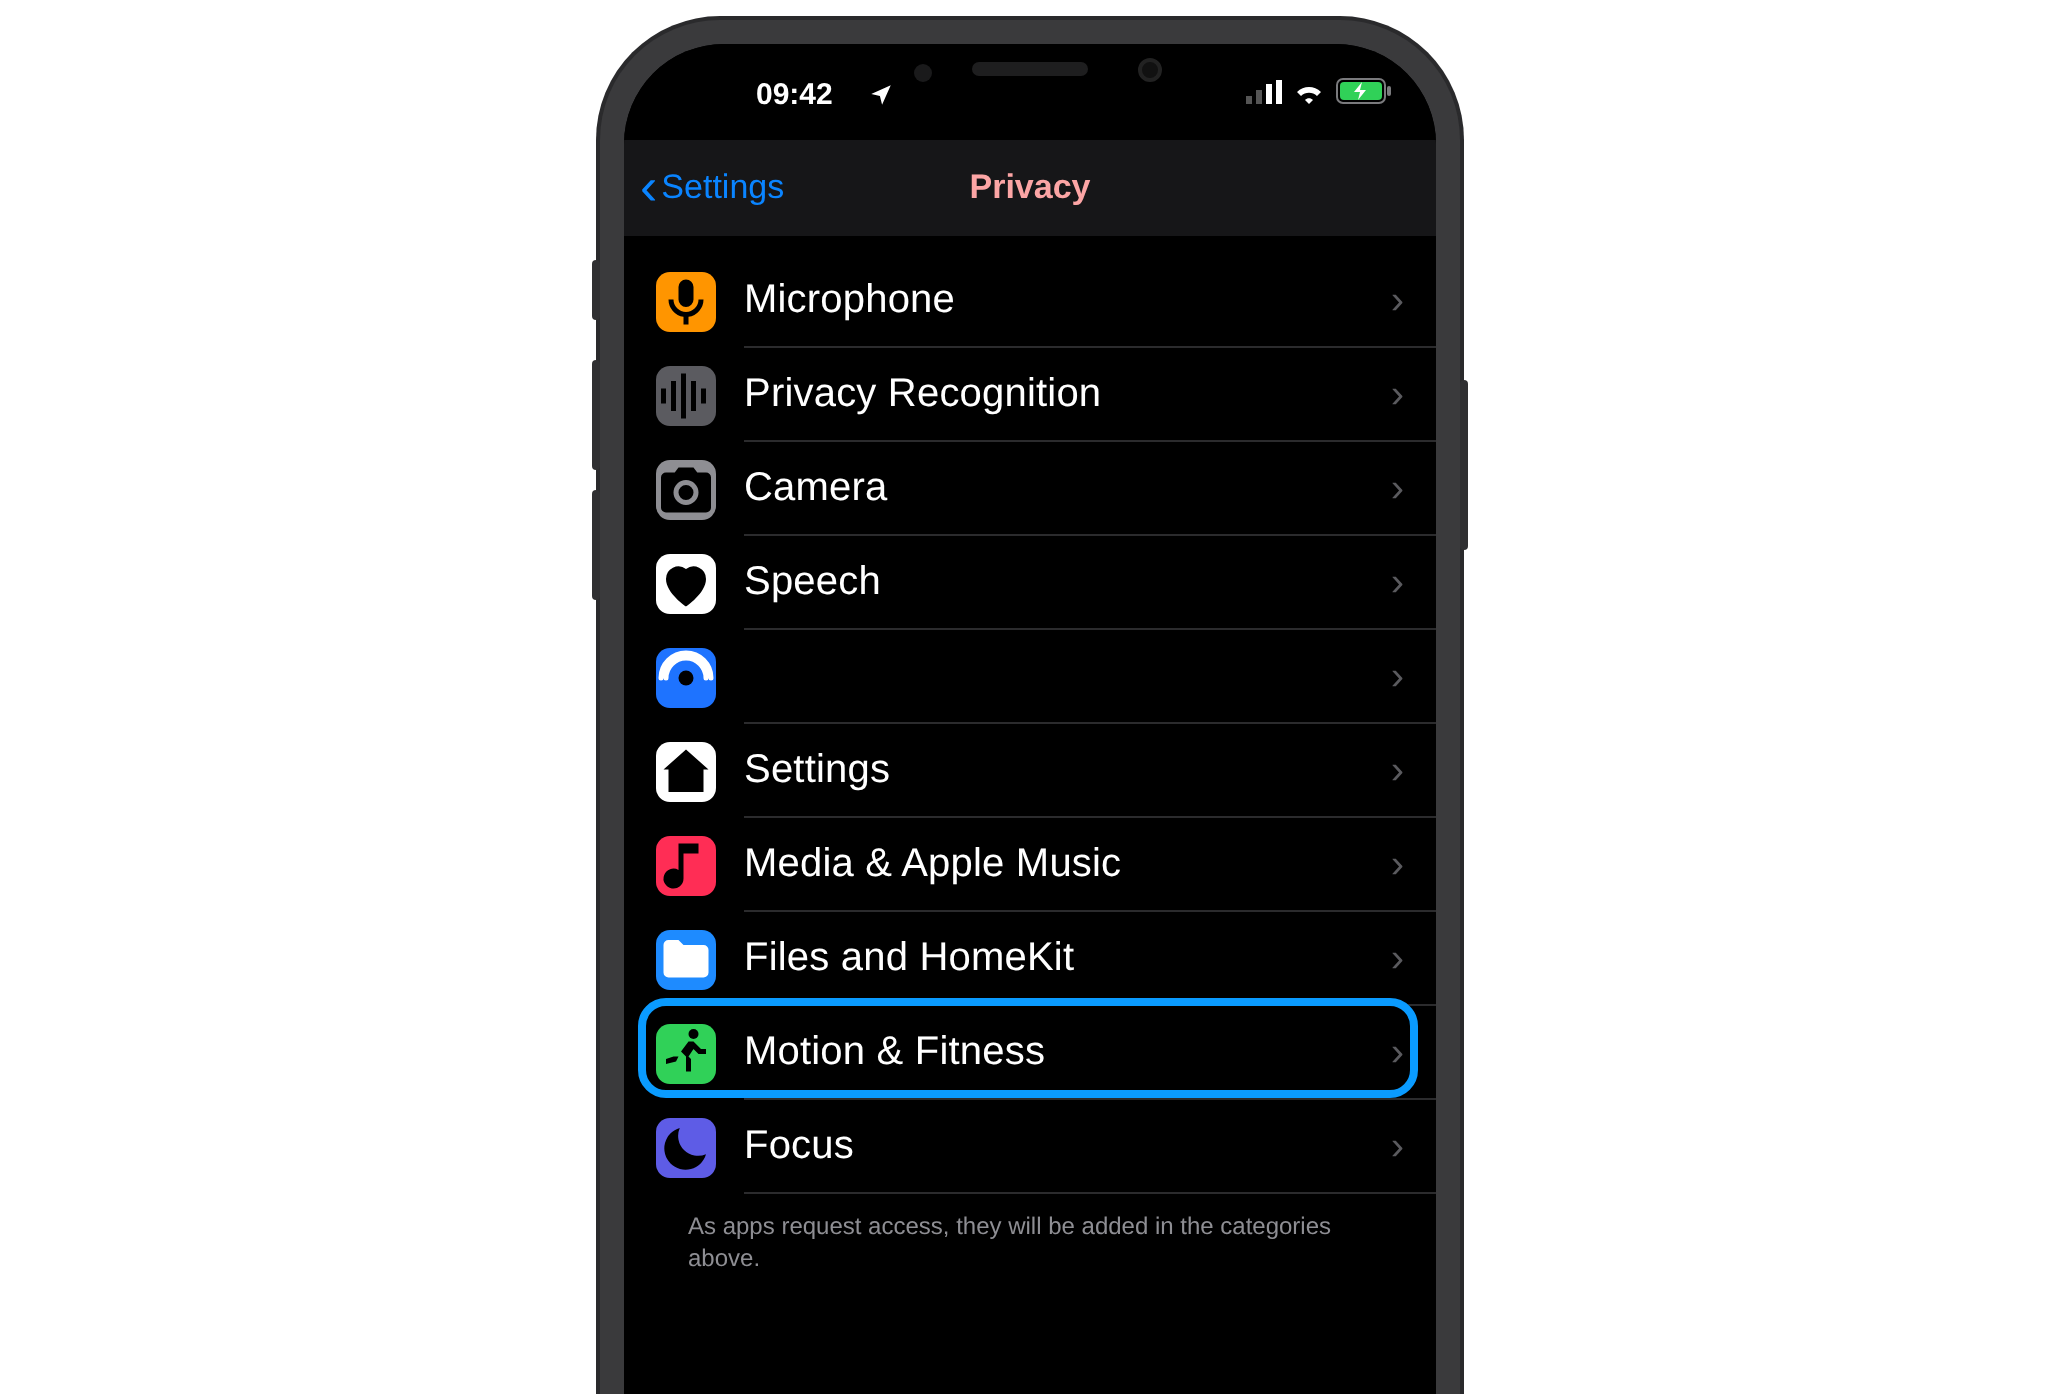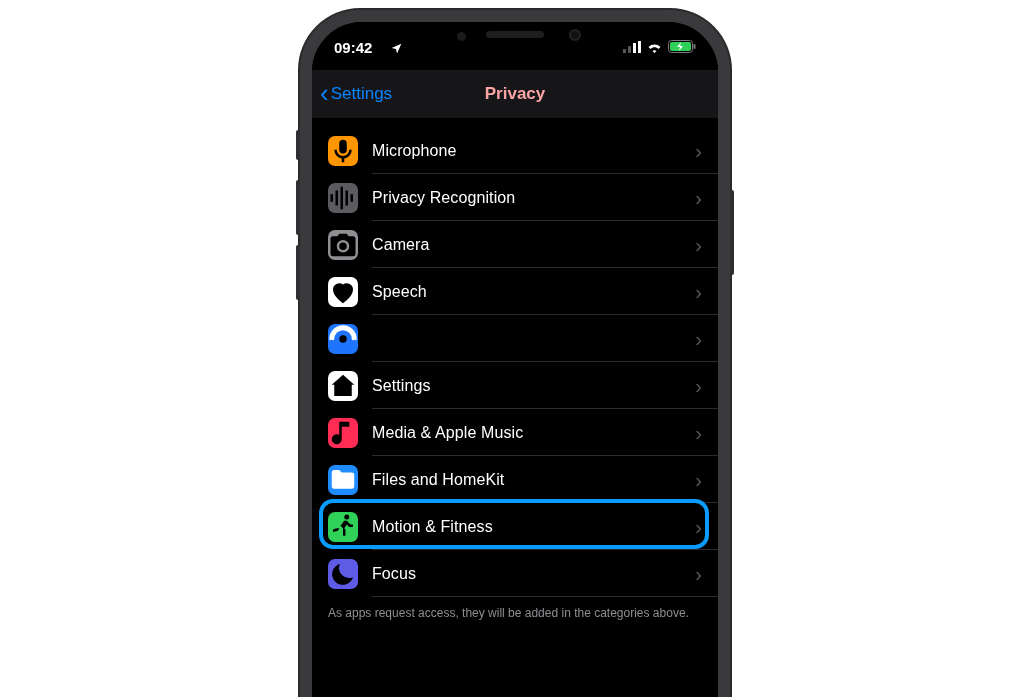--- a/index.html
+++ b/index.html
@@ -36,21 +36,21 @@
   }
   .notch .grill { position: absolute; top: 9px; left: 50%; transform: translateX(-50%); width: 58px; height: 7px; background: #1e1e1f; border-radius: 4px; }
   .notch .cam { position: absolute; top: 7px; right: 34px; width: 12px; height: 12px; background: #111; border: 2px solid #222; border-radius: 50%; }
   .notch .dot { position: absolute; top: 10px; left: 42px; width: 9px; height: 9px; background: #1a1a1b; border-radius: 50%; }
 
   
   .screen { position: absolute; inset: 0; background: #000; color: #fff; }
 
   
   .status { position: absolute; top: 10px; left: 0; right: 0; height: 30px; display: flex; justify-content: space-between; align-items: center; padding: 0 22px; font-size: 15px; font-weight: 600; }
-  .status .left { display: flex; align-items: center; gap: 18px; }
+  .status .left { display: flex; align-items: center; gap: 18px; margin-left: 44px; }
   .status .right { display: flex; align-items: center; gap: 5px; }
   .loc-icon { width: 13px; height: 13px; display: inline-block; }
   .loc-icon svg { width: 100%; height: 100%; }
 
   
   .navbar {
     position: absolute; top: 48px; left: 0; right: 0; height: 48px;
     background: #161618; display: flex; align-items: center; justify-content: center;
   }
   .nav-back {
@@ -70,31 +70,31 @@
     position: relative;
     display: flex; align-items: center;
     height: 47px;
     padding: 0 16px 0 16px;
   }
   .row .icon {
     width: 30px; height: 30px; border-radius: 7px; flex-shrink: 0;
     display: flex; align-items: center; justify-content: center;
     font-size: 16px; color: #fff;
   }
-  .row .label { margin-left: 14px; font-size: 16px; color: #fff; letter-spacing: .1px; }
+  .row .label { margin-left: 14px; font-size: 20px; color: #fff; letter-spacing: .1px; }
   .row .disclose {
     position: absolute; right: 16px; top: 50%; transform: translateY(-50%);
     color: #5a5a5e; font-size: 20px; font-weight: 300;
   }
   .row::after{
     content:""; position:absolute; left:60px; right:0; bottom:0; height:1px; background:#2b2b2d;
   }
   .row:last-of-type::after{ display:none; }
 
-  .footer-note { padding: 8px 16px 0 16px; color: #8e8e93; font-size: 12px; line-height: 1.35; }
+  .footer-note { padding: 8px 16px 0 32px; color: #8e8e93; font-size: 12px; line-height: 1.35; }
 
   
   .highlight {
     position: absolute; border: 4px solid #0a9bff; border-radius: 14px;
     pointer-events: none;
   }
 
   
   .ic-mic    { background: #ff9500; }
   .ic-speech { background: #5b5b60; }

